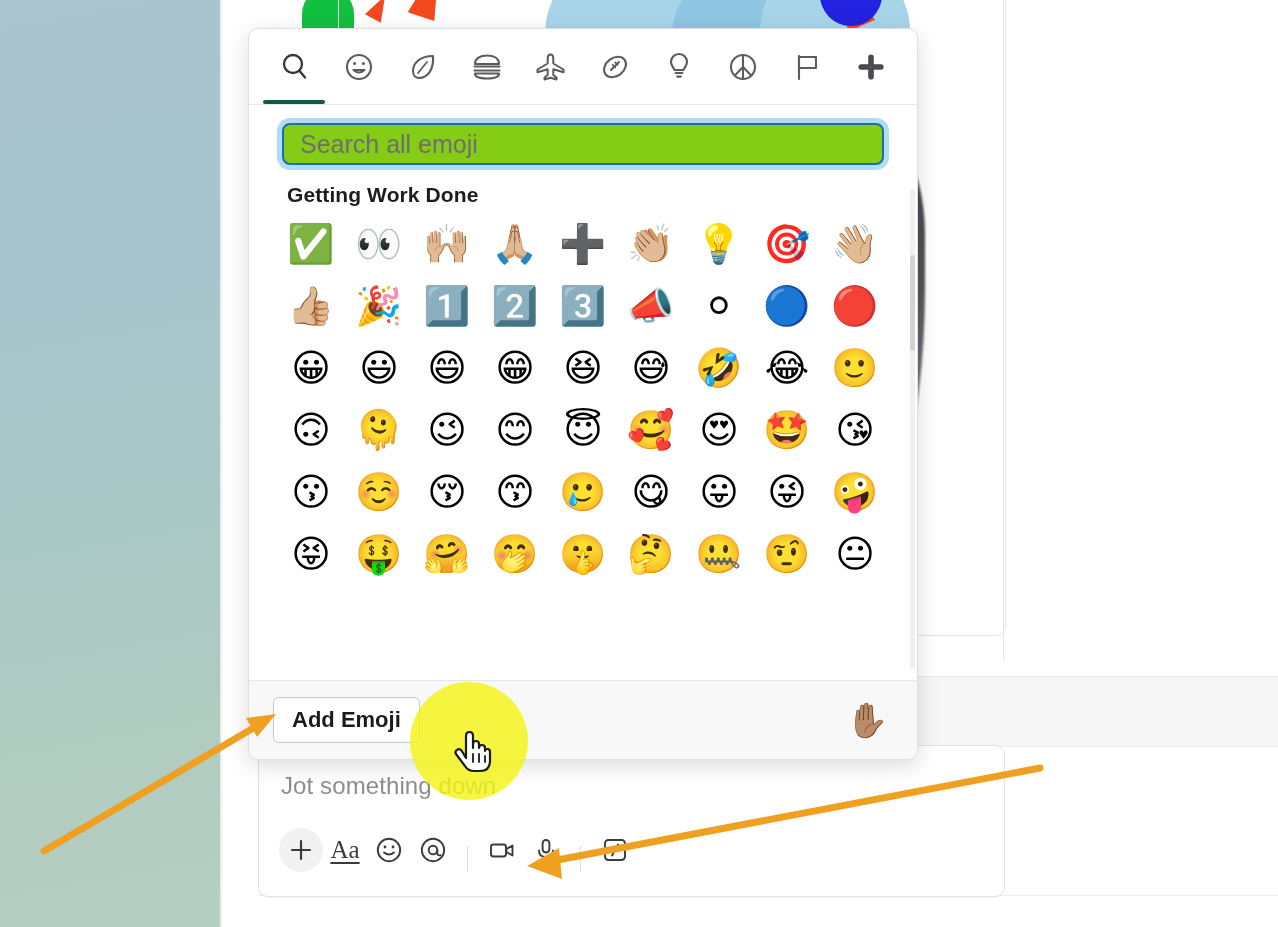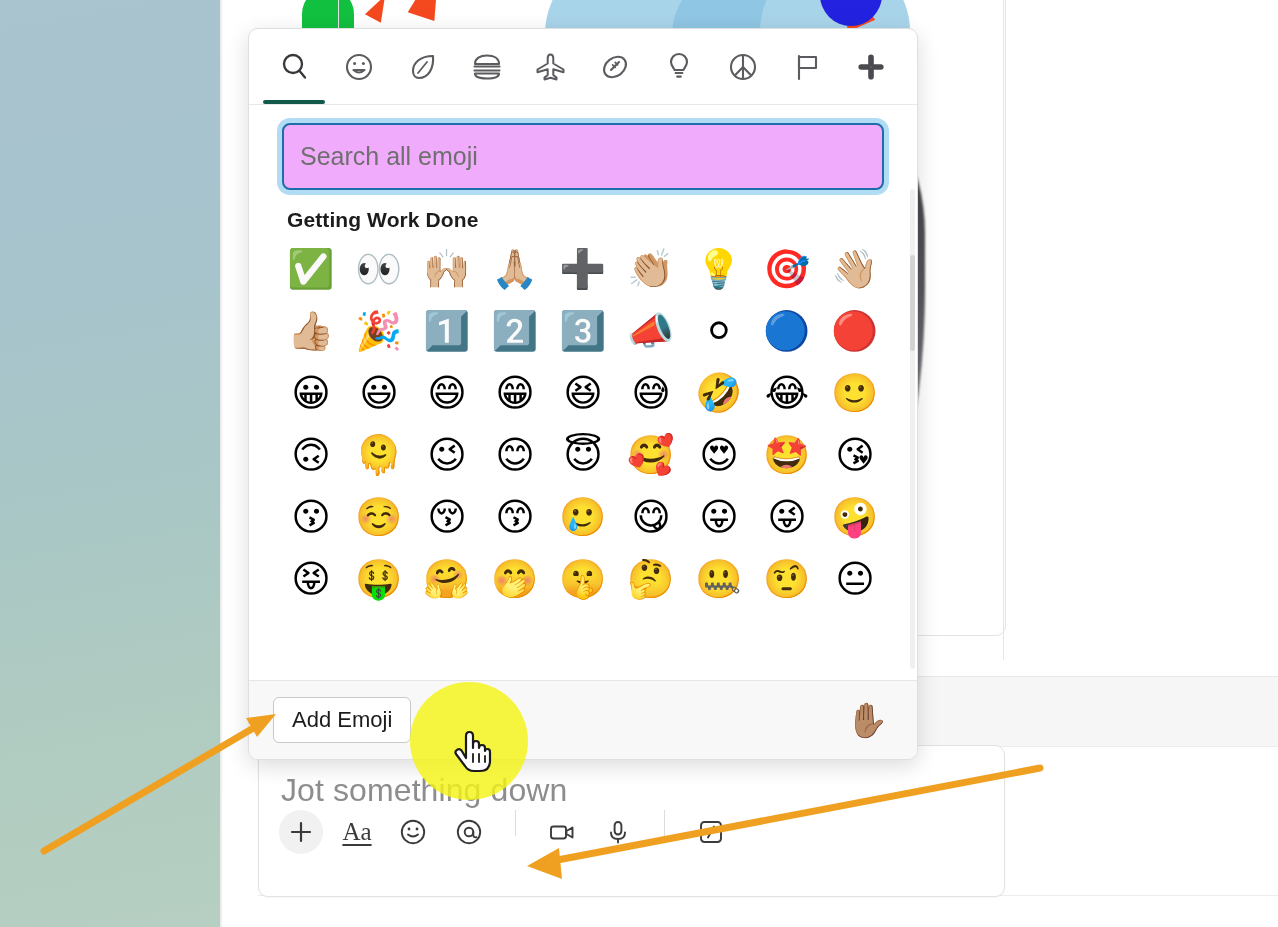--- a/index.html
+++ b/index.html
@@ -81,30 +81,30 @@
     left: 258px; top: 745px;
     width: 745px; height: 150px;
     background: #ffffff;
     border: 1px solid #e2e2e2;
     border-radius: 10px;
     box-shadow: 0 1px 2px rgba(0,0,0,.04);
   }
   .composer-placeholder {
     position: absolute;
     left: 22px; top: 26px;
-    font-size: 32px;
+    font-size: 24px;
     color: #8d8d8d;
     letter-spacing: .1px;
   }
   .composer-toolbar {
     position: absolute;
-    left: 20px; top: 64px;
+    left: 20px; top: 82px;
     display: flex;
-    align-items: flex-start;
-    gap: 12px;
+    align-items: flex-end;
+    gap: 0;
   }
   .tb-btn {
     width: 44px; height: 44px;
     display: flex; align-items: center; justify-content: center;
     color: #4a4a4a;
     border-radius: 50%;
     cursor: pointer;
   }
   .tb-btn.plus-bg { background: #f1f1f1; }
   .tb-aa {
@@ -159,28 +159,28 @@
     height: 575px;
     overflow: hidden;
     background: #ffffff;
   }
   .search-wrap {
     padding: 18px 33px 0 33px;
   }
   .search-input {
     width: 100%;
     box-sizing: border-box;
-    height: 67px;
+    height: 42px;
     font-size: 25px;
     color: #5e5e5e;
     padding: 0 16px;
     border: 2px solid #1d6ea8;
     border-radius: 8px;
     outline: none;
-    background: #f0abfc;
+    background: #84cc16;
     box-shadow: 0 0 0 5px rgba(84,178,230,.45);
     font-family: "Liberation Sans", sans-serif;
   }
   .search-input::placeholder { color: #6f6f6f; opacity: 1; }
 
   .section-title {
     margin: 18px 13px 6px 38px;
     font-size: 21px;
     font-weight: bold;
     color: #1d1c1d;
@@ -233,21 +233,21 @@
     align-items: center;
     padding: 0 24px;
   }
   .add-emoji-btn {
     background: #ffffff;
     border: 1px solid #c9c9c9;
     border-radius: 6px;
     height: 46px;
     padding: 0 18px;
     font-size: 22px;
-    font-weight: normal;
+    font-weight: bold;
     color: #1d1c1d;
     cursor: pointer;
     font-family: "Liberation Sans", sans-serif;
   }
   .skin-tone {
     position: absolute;
     right: 28px; top: 50%;
     transform: translateY(-50%);
     font-size: 34px;
     cursor: pointer;

